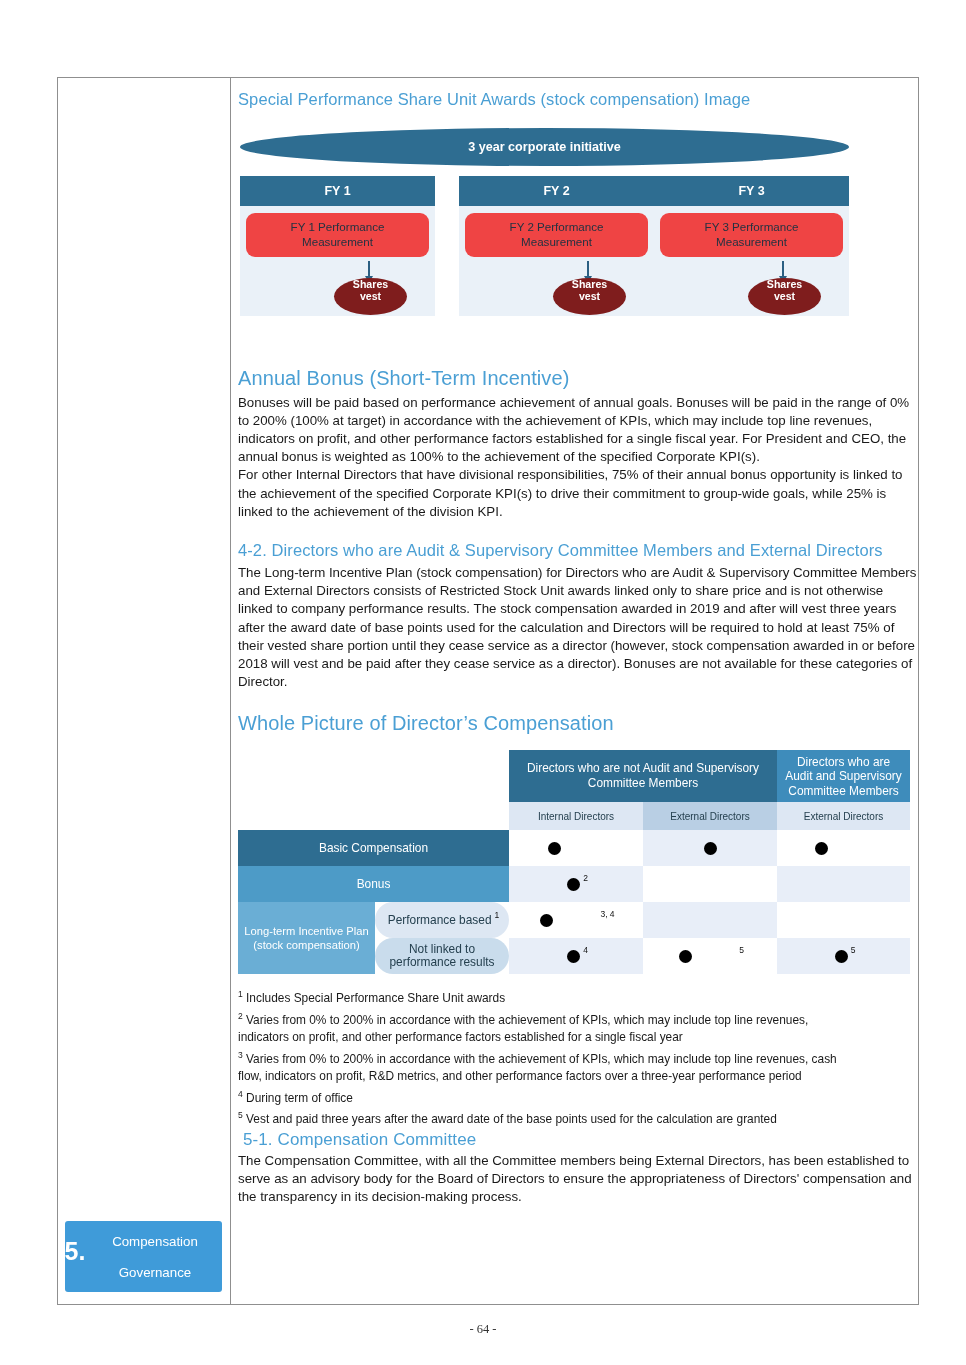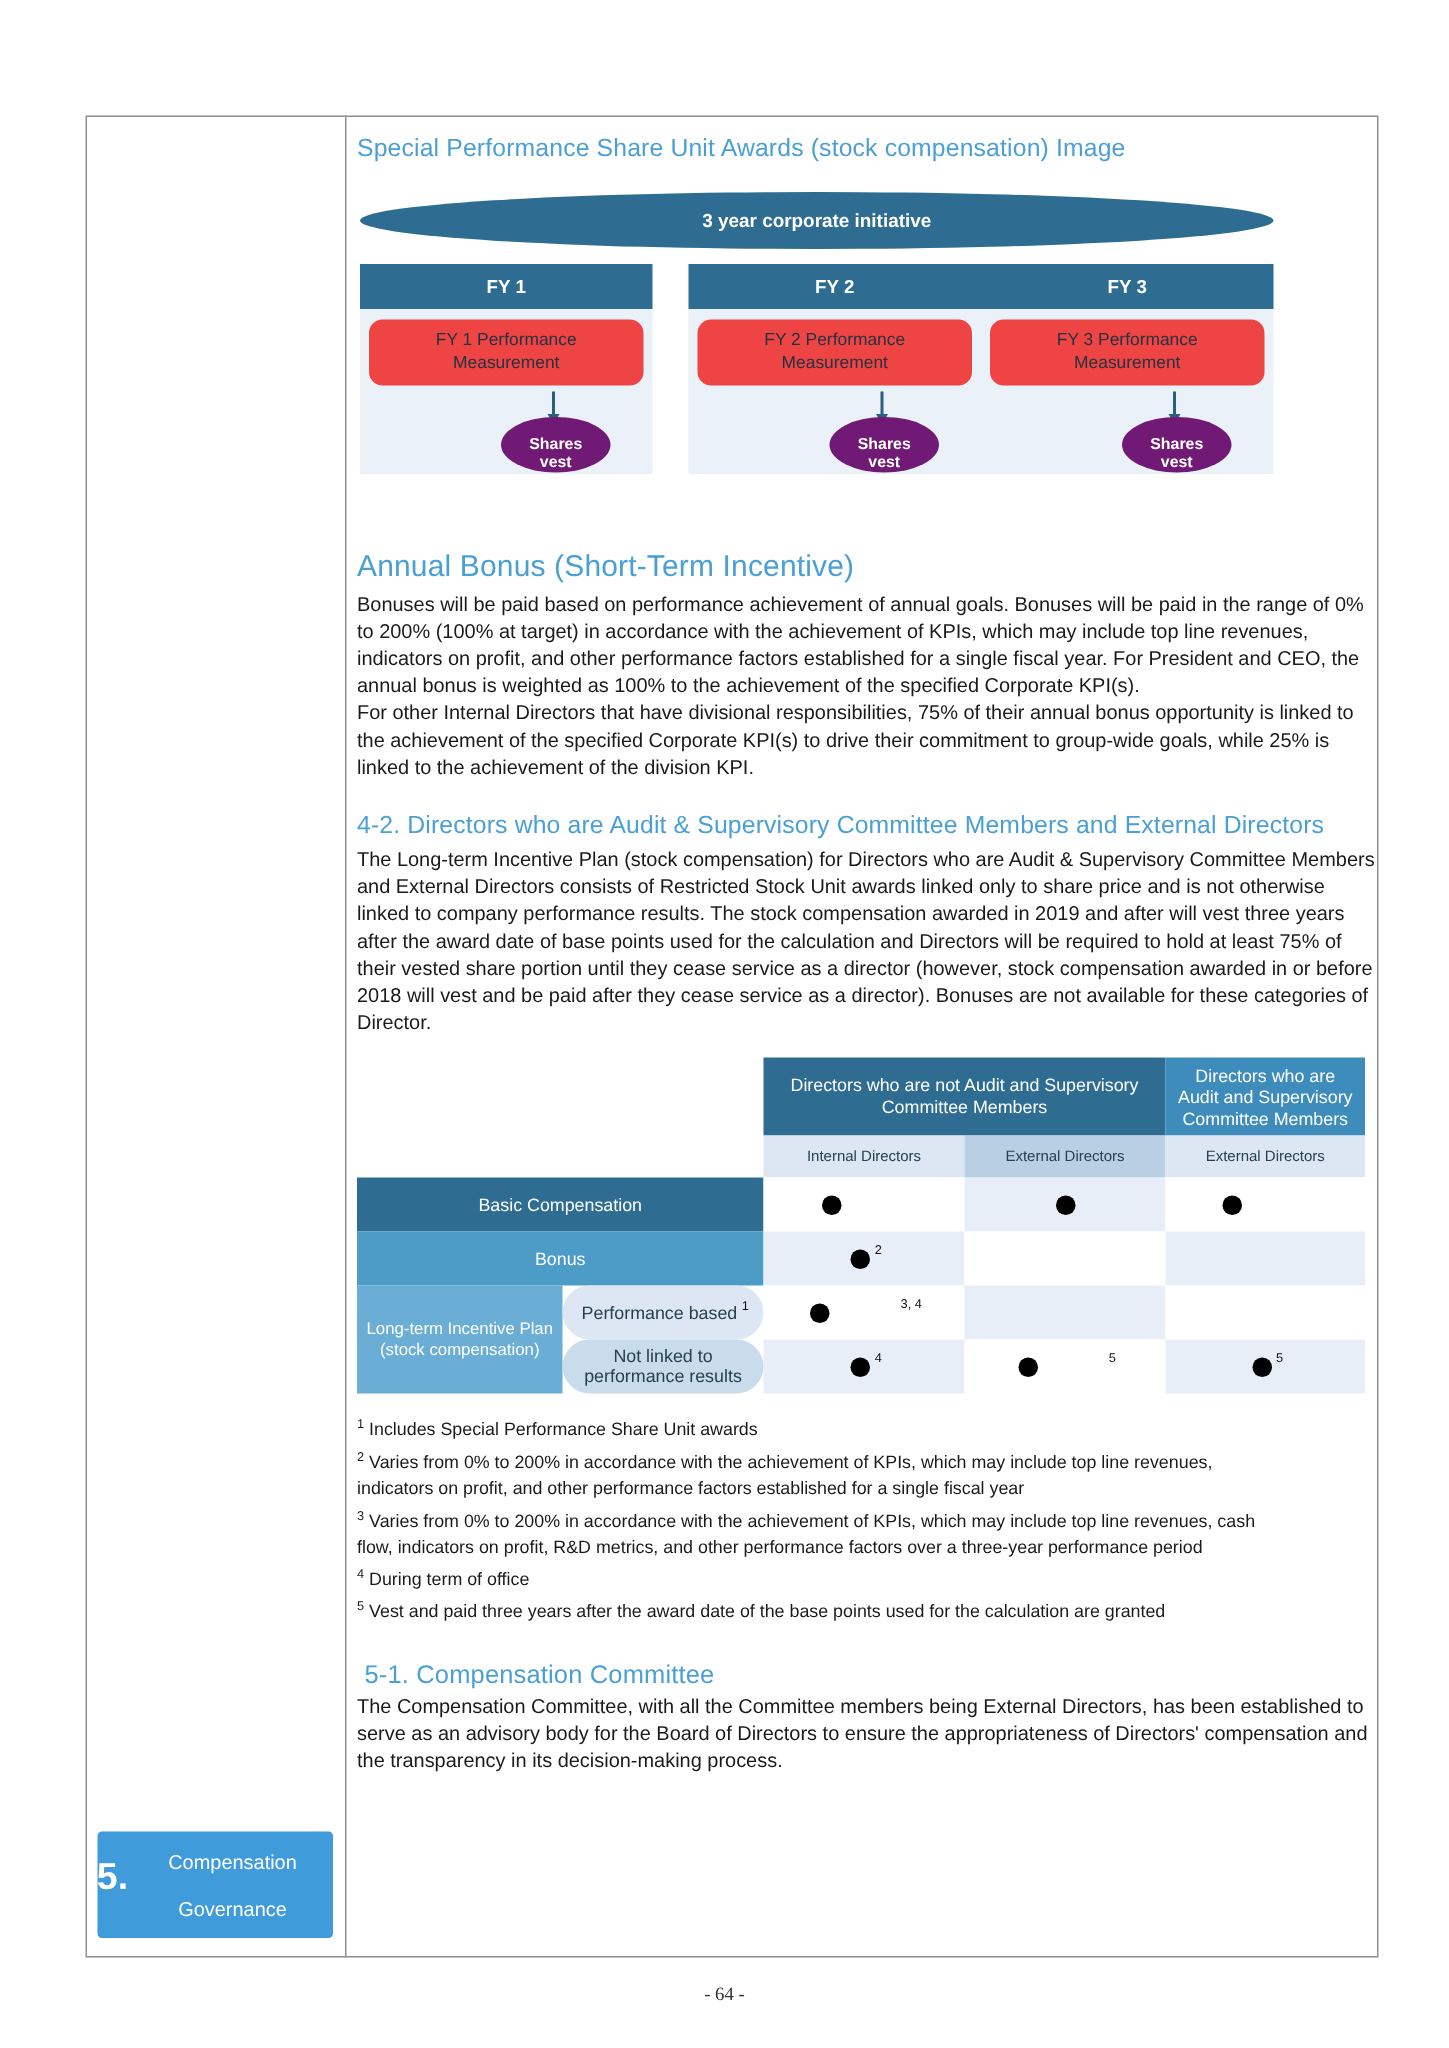--- a/index.html
+++ b/index.html
@@ -70,22 +70,22 @@
   .arrow{
     position:absolute; left:128px; top:55px; width:2px; height:17px; background:#2b5f82;
   }
   .arrow:after{
     content:""; position:absolute; left:-3.5px; top:15px;
     border-left:4.5px solid transparent; border-right:4.5px solid transparent;
     border-top:7px solid #2b5f82;
   }
   .vest{
     position:absolute; left:94px; top:72px; width:73px; height:37px;
-    background:#701a75; border-radius:50%/50%;
-    display:flex; flex-direction:column; align-items:center; justify-content:flex-end;
+    background:#7f1d1d; border-radius:50%/50%;
+    display:flex; flex-direction:column; align-items:center; justify-content:flex-start;
     color:#fff; font-size:10.6px; line-height:12.5px; font-weight:600;
   }
 
   
   .comp-table{ position:relative; width:672px; margin-top:14px; font-size:11.6px; }
   .ct-row{ display:flex; }
   .ct-spacer{ width:271px; }
   .hdr-main{
     height:52px; color:#ffffff; display:flex; align-items:center;
     justify-content:center; text-align:center; line-height:15.5px; padding:0 6px;
@@ -227,20 +227,23 @@
     <h2 class="sec-title big">Annual Bonus (Short-Term Incentive)</h2>
     <p class="body-text" style="margin-top:3px;width:678px;">Bonuses will be paid based on performance achievement of annual goals. Bonuses will be paid in the range of 0% to 200% (100% at target) in accordance with the achievement of KPIs, which may include top line revenues, indicators on profit, and other performance factors established for a single fiscal year. For President and CEO, the annual bonus is weighted as 100% to the achievement of the specified Corporate KPI(s).</p>
     <p class="body-text" style="width:678px;">For other Internal Directors that have divisional responsibilities, 75% of their annual bonus opportunity is linked to the achievement of the specified Corporate KPI(s) to drive their commitment to group-wide goals, while 25% is linked to the achievement of the division KPI.</p>
   </div>
 
   <div style="margin-top:17px;">
     <h2 class="sec-title" style="width:660px;line-height:24px;">4-2. Directors who are Audit &amp; Supervisory Committee Members and External Directors</h2>
     <p class="body-text" style="margin-top:2px;width:681px;">The Long-term Incentive Plan (stock compensation) for Directors who are Audit &amp; Supervisory Committee Members and External Directors consists of Restricted Stock Unit awards linked only to share price and is not otherwise linked to company performance results. The stock compensation awarded in 2019 and after will vest three years after the award date of base points used for the calculation and Directors will be required to hold at least 75% of their vested share portion until they cease service as a director (however, stock compensation awarded in or before 2018 will vest and be paid after they cease service as a director). Bonuses are not available for these categories of Director.</p>
   </div>
 
+  <div style="margin-top:20px;">
+    <h2 class="sec-title big">Whole Picture of Director’s Compensation</h2>
+  </div>
 
   <div class="comp-table">
 
     <div class="ct-row">
       <div class="ct-spacer"></div>
       <div class="hdr-main left">Directors who are not Audit and Supervisory Committee Members</div>
       <div class="hdr-main right">Directors who are Audit and Supervisory Committee Members</div>
     </div>
 
     <div class="ct-row">
@@ -319,21 +322,21 @@
   </div>
 
   <div class="footnotes">
     <div><span class="fn-num">1</span> <span>Includes Special Performance Share Unit awards</span></div>
     <div><span class="fn-num">2</span> <span>Varies from 0% to 200% in accordance with the achievement of KPIs, which may include top line revenues, indicators on profit, and other performance factors established    for a single fiscal year</span></div>
     <div><span class="fn-num">3</span> <span>Varies from 0% to 200% in accordance with the achievement of KPIs, which may include top line revenues, cash flow, indicators on profit, R&amp;D metrics, and other performance factors over a three-year performance period</span></div>
     <div><span class="fn-num">4</span> <span>During term of office</span></div>
     <div><span class="fn-num">5</span> <span>Vest and paid three years after the award date of the base points used for the calculation are granted</span></div>
   </div>
 
-  <div style="margin-top:22px;padding-left:5px;">
+  <div style="padding-left:5px;">
     <h2 class="sec-title" style="font-size:17px;">5-1. Compensation Committee</h2>
     <p class="body-text" style="margin-top:2px;width:677px;margin-left:-5px;">The Compensation Committee, with all the Committee members being External Directors, has been established to serve as  an advisory body for the Board of Directors to ensure the appropriateness of  Directors' compensation and the transparency in its decision-making process.</p>
   </div>
 
 </div>
 
 <div class="badge">
   <div class="badge-num">5.</div>
   <div class="badge-l1">Compensation</div>
   <div class="badge-l2">Governance</div>

